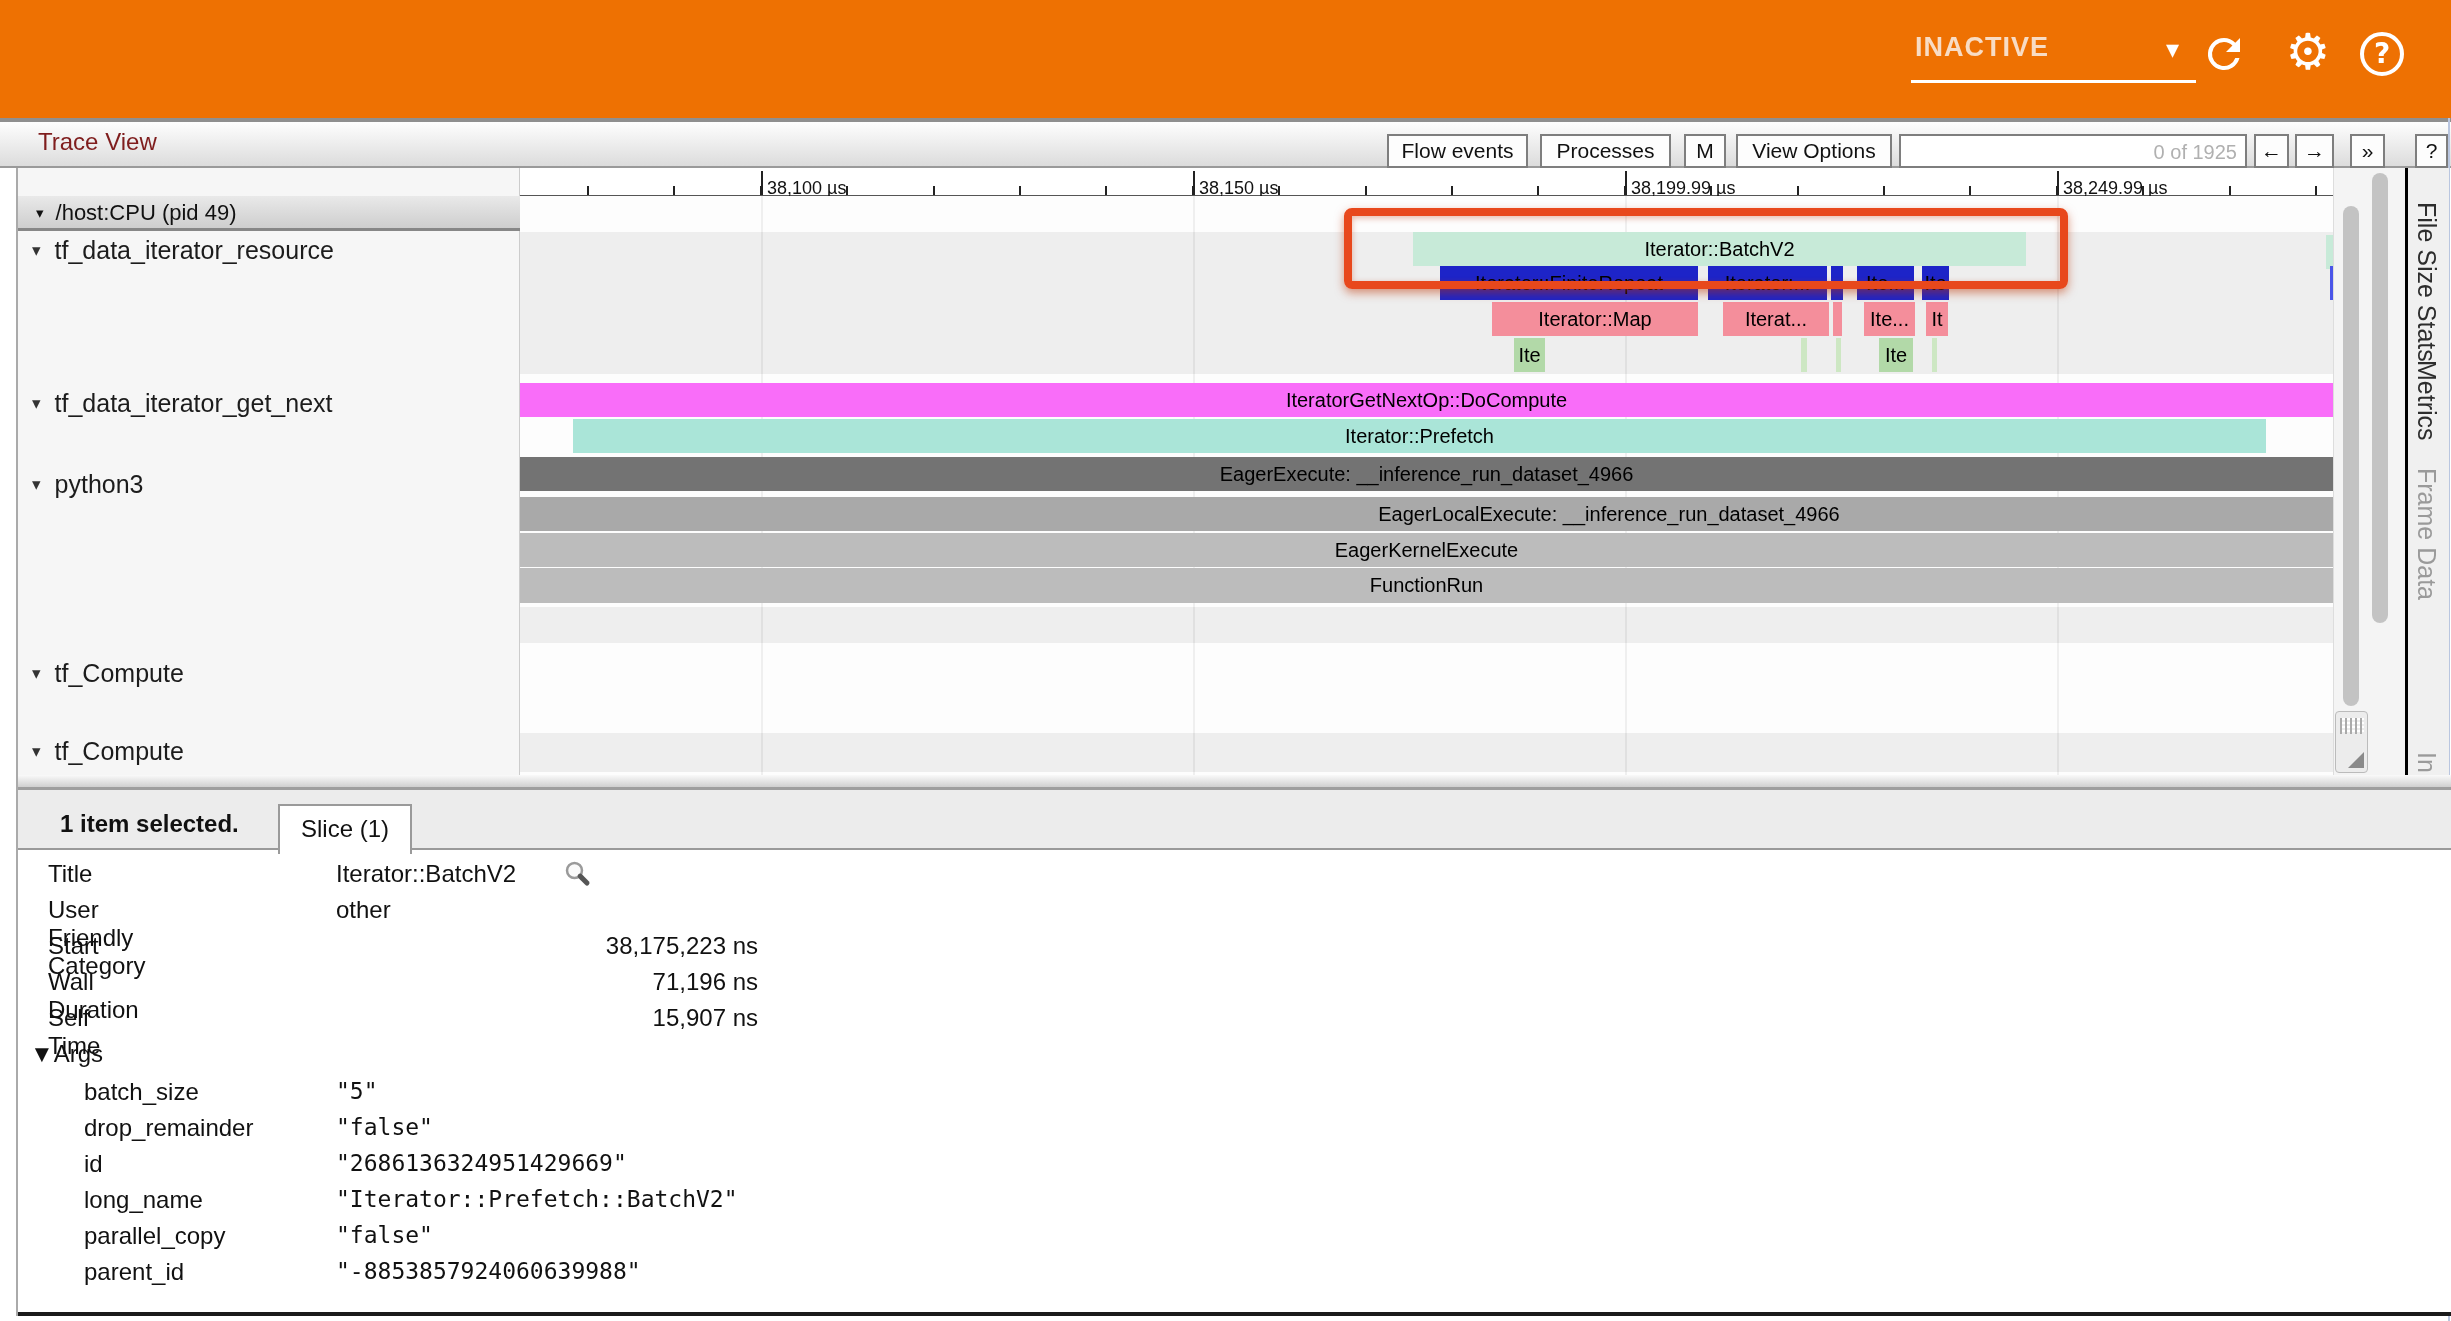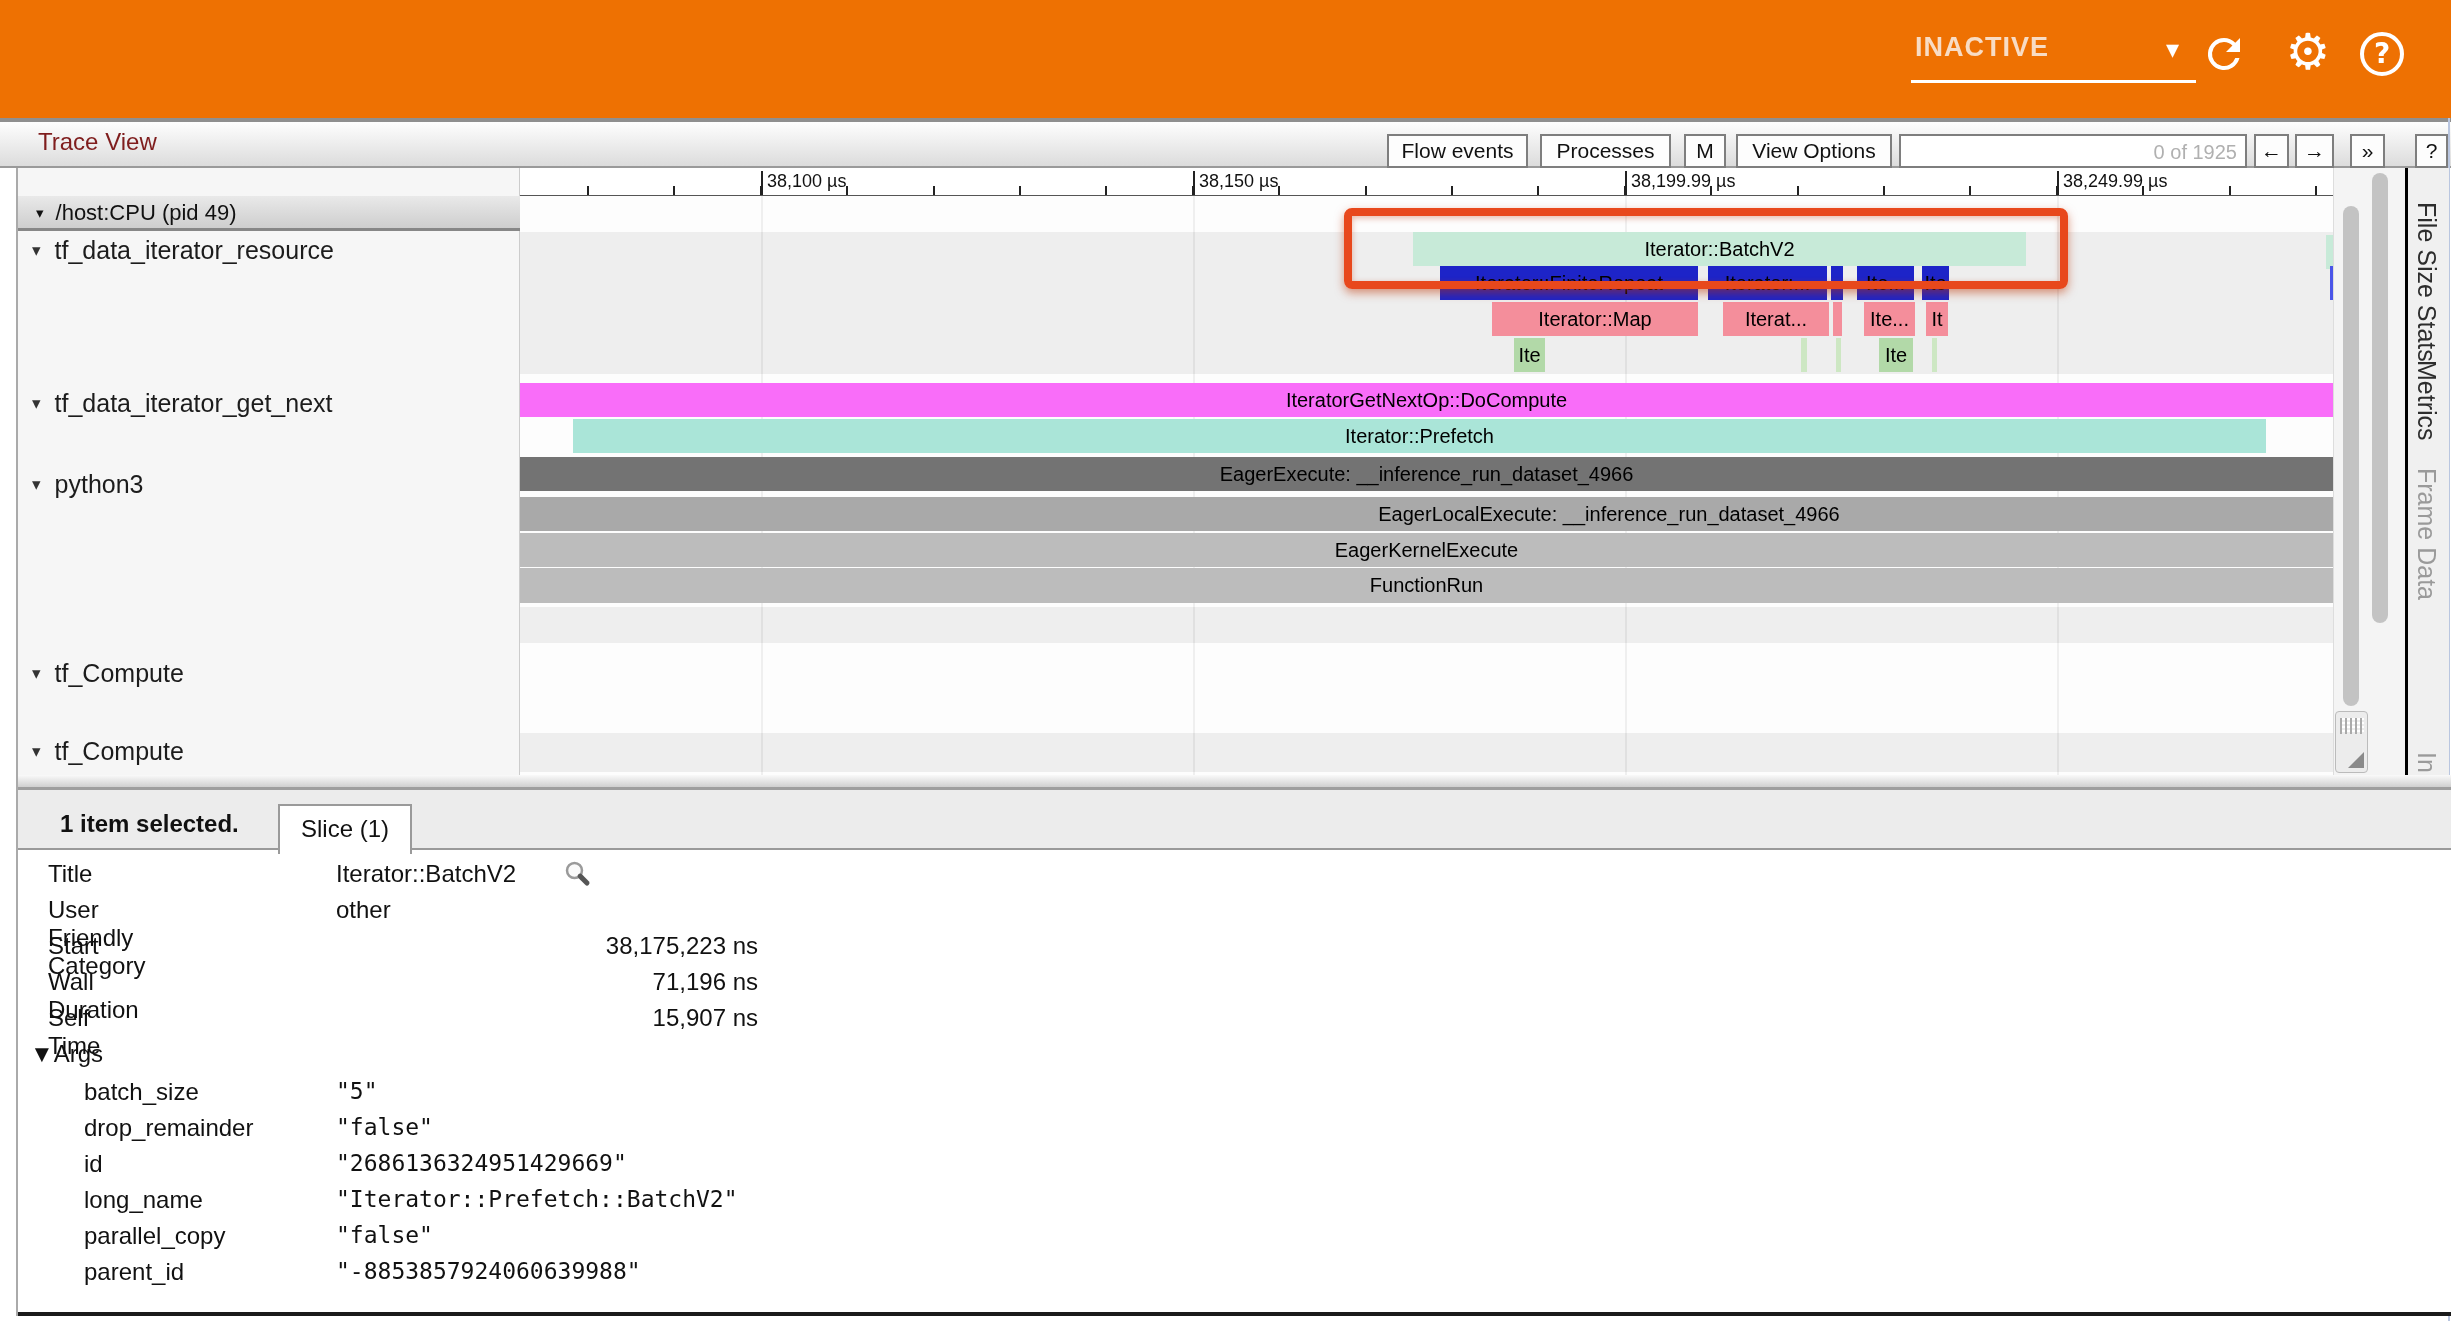--- a/index.html
+++ b/index.html
@@ -34,21 +34,21 @@
   .right-border{left:2448px;top:118px;width:2px;height:1203px;background:#b9c6e0;}
   .left-panel{left:18px;top:168px;width:502px;height:607px;background:#f6f6f6;border-right:1px solid #ccc;box-sizing:border-box;}
   .track-label{position:absolute;left:14px;white-space:nowrap;font-size:25px;color:#1c1c1c;}
   .track-label .tri{font-size:17px;color:#333;margin-right:14px;vertical-align:3px;font-family:"DejaVu Sans",sans-serif;}
 
   .ruler{left:520px;top:168px;width:1813px;height:28px;background:#fff;border-bottom:1px solid #555;box-sizing:border-box;}
   .ruler .minor{position:absolute;left:0;bottom:0;width:1813px;height:9px;
     background:repeating-linear-gradient(to right,#222 0 2px,transparent 2px 86.4px);
     background-position:67px 0;}
   .mtick{position:absolute;bottom:0;width:2px;height:24px;background:#222;}
-  .rlabel{position:absolute;top:3px;font-size:18px;color:#111;white-space:nowrap;}
+  .rlabel{position:absolute;top:10px;font-size:18px;color:#111;white-space:nowrap;}
 
   .proc-header{left:18px;top:196px;width:2315px;height:35px;background:linear-gradient(#e9e9e9,#cecece);
                border-bottom:3px solid #878787;box-sizing:border-box;}
   .proc-name{position:absolute;left:18px;top:4px;font-size:22px;color:#111;}
   .proc-name .tri{font-size:15px;margin-right:12px;vertical-align:2px;font-family:"DejaVu Sans",sans-serif;}
   .close-x{position:absolute;right:8px;top:0px;font-size:27px;font-weight:bold;color:#111;}
 
   .tarea{left:520px;top:196px;width:1813px;height:579px;background:#fdfdfd;overflow:hidden;}
   .band{position:absolute;left:0;width:1813px;background:#eeeeee;}
   .gridline{position:absolute;top:0;width:2px;height:579px;background:rgba(0,0,0,0.055);}

